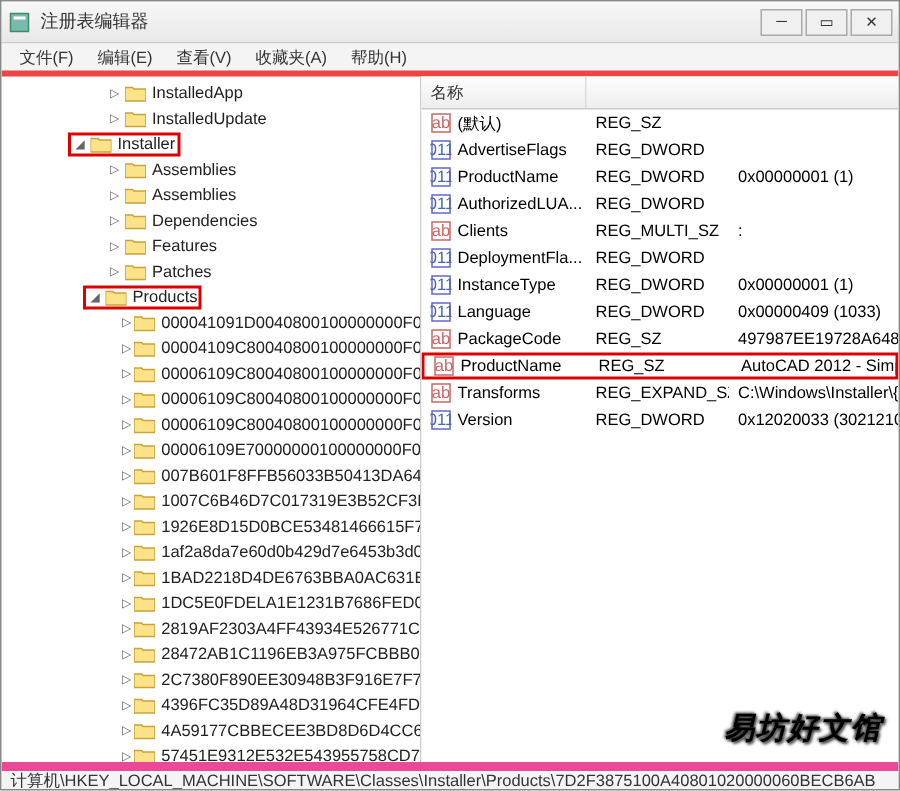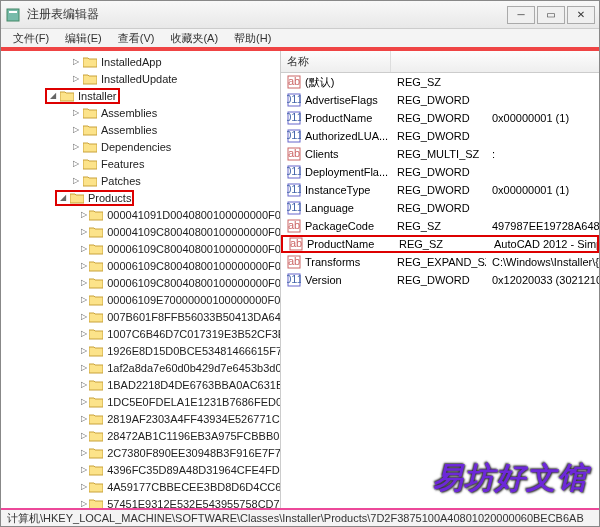--- a/index.html
+++ b/index.html
@@ -25,22 +25,22 @@
 .list-header > div { padding: 3px 6px; border-right: 1px solid #ddd; color: #333; }
 .col-name { width: 110px; }
 .col-type { width: 95px; }
 .col-data { flex: 1; }
 .list-row { display: flex; height: 18px; align-items: center; }
 .list-row > div { padding: 0 6px; white-space: nowrap; overflow: hidden; }
 .val-icon { width: 14px; height: 14px; margin-right: 4px; display: inline-flex; align-items: flex-end; justify-content: center; flex-shrink: 0; }
 .val-icon.str svg rect { fill: #fff; stroke: #c66; }
 .val-icon.bin svg rect { fill: #fff; stroke: #66c; }
 .row-outline { border: 2px solid #d00; }
-.statusbar { height: 18px; background: #f4f4f4; border-top: 2px solid #ec4899; display: flex; align-items: center; padding: 0 6px; color: #333; font-size: 10px; }
-.watermark { position: absolute; right: 12px; bottom: 28px; font-size: 30px; font-weight: bold; color: #6d28d9; text-shadow: 1px 1px 2px #333, -1px -1px 2px #333; font-style: italic; letter-spacing: 1px; pointer-events: none; }
+.statusbar { height: 18px; background: #f4f4f4; border-top: 6px solid #ec4899; display: flex; align-items: center; padding: 0 6px; color: #333; font-size: 10px; }
+.watermark { position: absolute; right: 12px; bottom: 28px; font-size: 20px; font-weight: bold; color: #000000; text-shadow: 1px 1px 2px #333, -1px -1px 2px #333; font-style: italic; letter-spacing: 1px; pointer-events: none; }
 </style>
 </head>
 <body>
 
 <div class="titlebar">
   <span class="titlebar-icon">
     <svg viewBox="0 0 16 16">
         <rect x="2" y="2" width="12" height="12" fill="#7ba" stroke="#486"></rect>
         <rect x="4" y="4" width="8" height="2" fill="#fff"></rect>
       </svg>
@@ -355,20 +355,21 @@
           <div class="col-name" style="display:flex;align-items:center">
             <span class="val-icon bin">
               <svg viewBox="0 0 14 14">
                 <rect x="1" y="1" width="12" height="12" fill="#fff" stroke="#46a"></rect>
                 <text x="7" y="10" font-size="6" text-anchor="middle" fill="#46a">011</text>
               </svg>
             </span>
             <span>Language</span>
           </div>
           <div class="col-type">REG_DWORD</div>
+          <div class="col-data">0x00000409 (1033)</div>
         </div>
         <div class="list-row">
           <div class="col-name" style="display:flex;align-items:center">
             <span class="val-icon str">
               <svg viewBox="0 0 14 14">
                 <rect x="1" y="1" width="12" height="12" fill="#fff" stroke="#c66"></rect>
                 <text x="7" y="10" font-size="6" text-anchor="middle" fill="#c66">ab</text>
               </svg>
             </span>
             <span>PackageCode</span>

